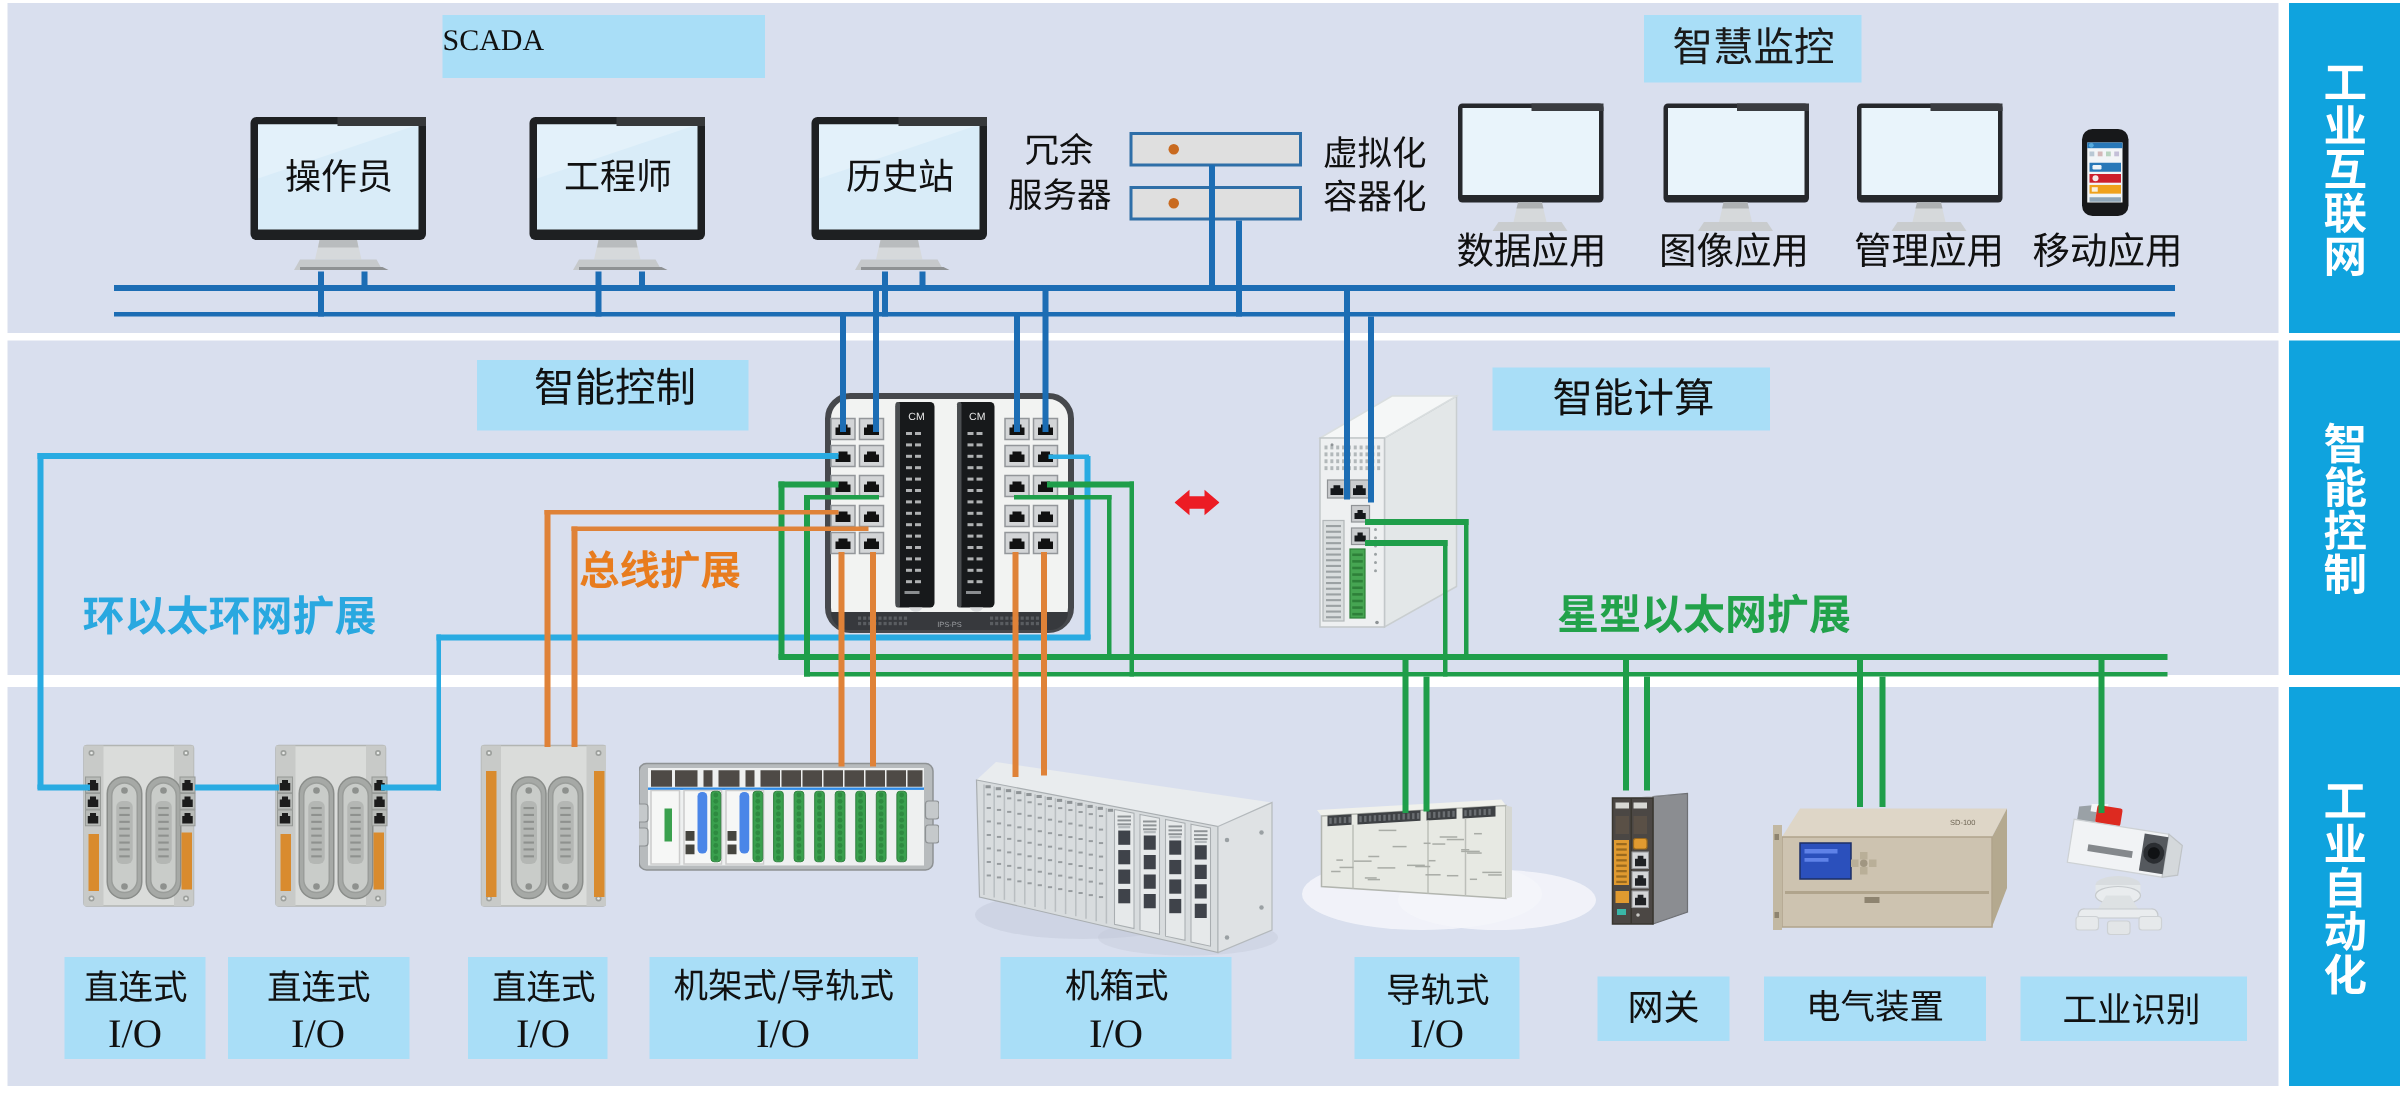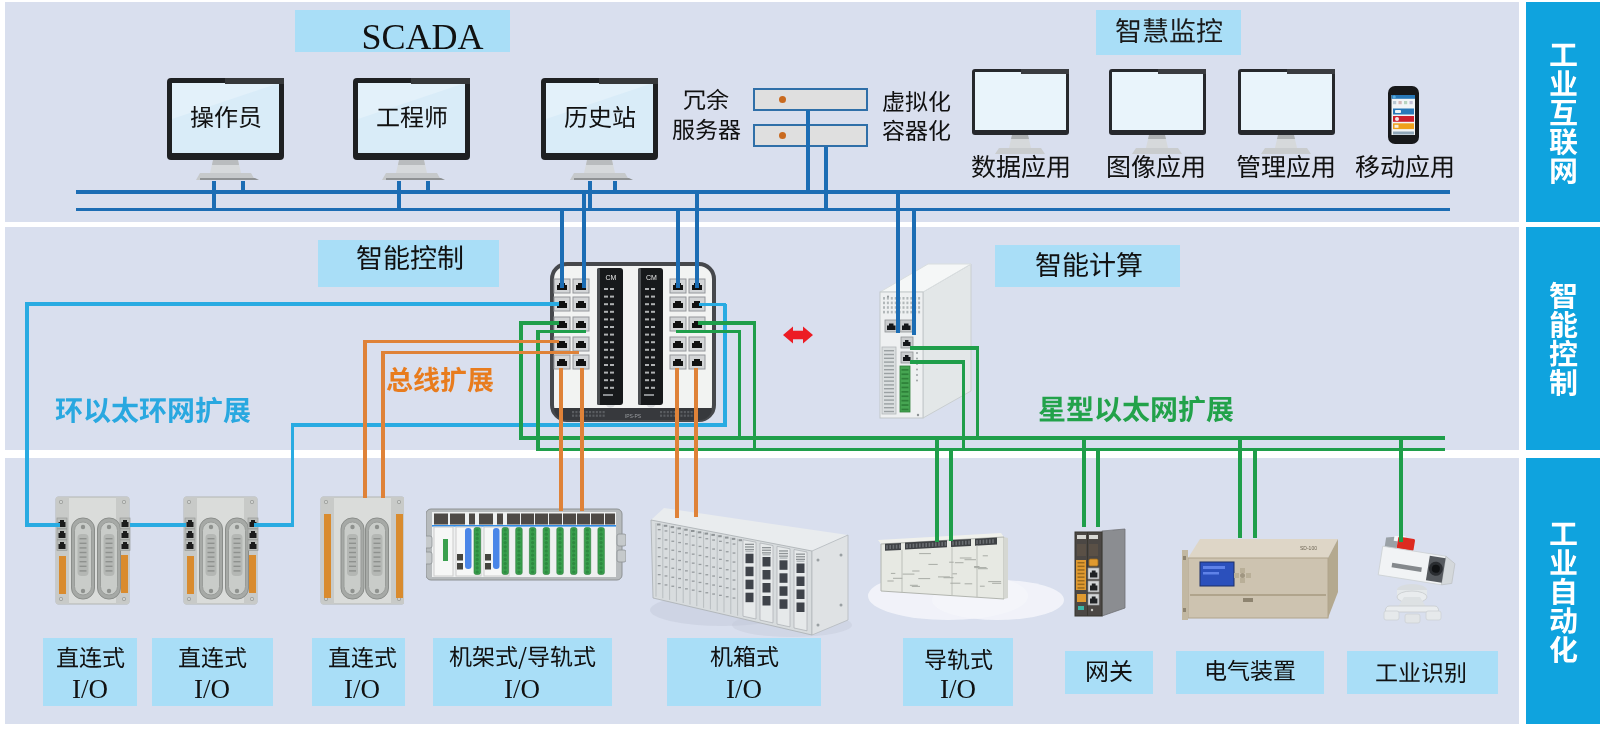--- a/index.html
+++ b/index.html
@@ -6,21 +6,21 @@
 font-family:"Liberation Sans",sans-serif}
 </style></head><body>
 <div id="stage">
 <div style="position:absolute;left:5px;top:2px;width:1514px;height:220px;background:#d9dfee"></div>
 <div style="position:absolute;left:5px;top:227px;width:1514px;height:223px;background:#d9dfee"></div>
 <div style="position:absolute;left:5px;top:458px;width:1514px;height:266px;background:#d9dfee"></div>
 <div style="position:absolute;left:1526px;top:2px;width:74px;height:220px;background:#0fa3de"></div>
 <div style="position:absolute;left:1526px;top:227px;width:74px;height:223px;background:#0fa3de"></div>
 <div style="position:absolute;left:1526px;top:458px;width:74px;height:266px;background:#0fa3de"></div>
 <div style="position:absolute;left:295px;top:10px;width:215px;height:42px;background:#a9def7"></div>
-<div style="position:absolute;left:295px;top:16px;width:255px;text-align:center;font-family:'Liberation Serif',serif;font-size:36px;color:#111">SCADA</div>
+<div style="position:absolute;left:295px;top:16px;width:255px;text-align:left;font-family:'Liberation Serif',serif;font-size:20px;color:#111">SCADA</div>
 <div style="position:absolute;left:1096px;top:10px;width:145px;height:45px;background:#a9def7"></div>
 <div style="position:absolute;left:76px;top:190px;width:1374px;height:3.5px;background:#1c6db4;z-index:20"></div>
 <div style="position:absolute;left:76px;top:207.5px;width:1374px;height:3.5px;background:#1c6db4;z-index:20"></div>
 <div style="position:absolute;left:212px;top:181px;width:3.5px;height:30px;background:#1c6db4;z-index:20"></div>
 <div style="position:absolute;left:241px;top:181px;width:3.5px;height:12.5px;background:#1c6db4;z-index:20"></div>
 <div style="position:absolute;left:397px;top:181px;width:3.5px;height:30px;background:#1c6db4;z-index:20"></div>
 <div style="position:absolute;left:426px;top:181px;width:3.5px;height:12.5px;background:#1c6db4;z-index:20"></div>
 <div style="position:absolute;left:588px;top:181px;width:3.5px;height:30px;background:#1c6db4;z-index:20"></div>
 <div style="position:absolute;left:613px;top:181px;width:3.5px;height:12.5px;background:#1c6db4;z-index:20"></div>
 <div style="position:absolute;left:560px;top:208px;width:3.5px;height:80px;background:#1c6db4;z-index:20"></div>

